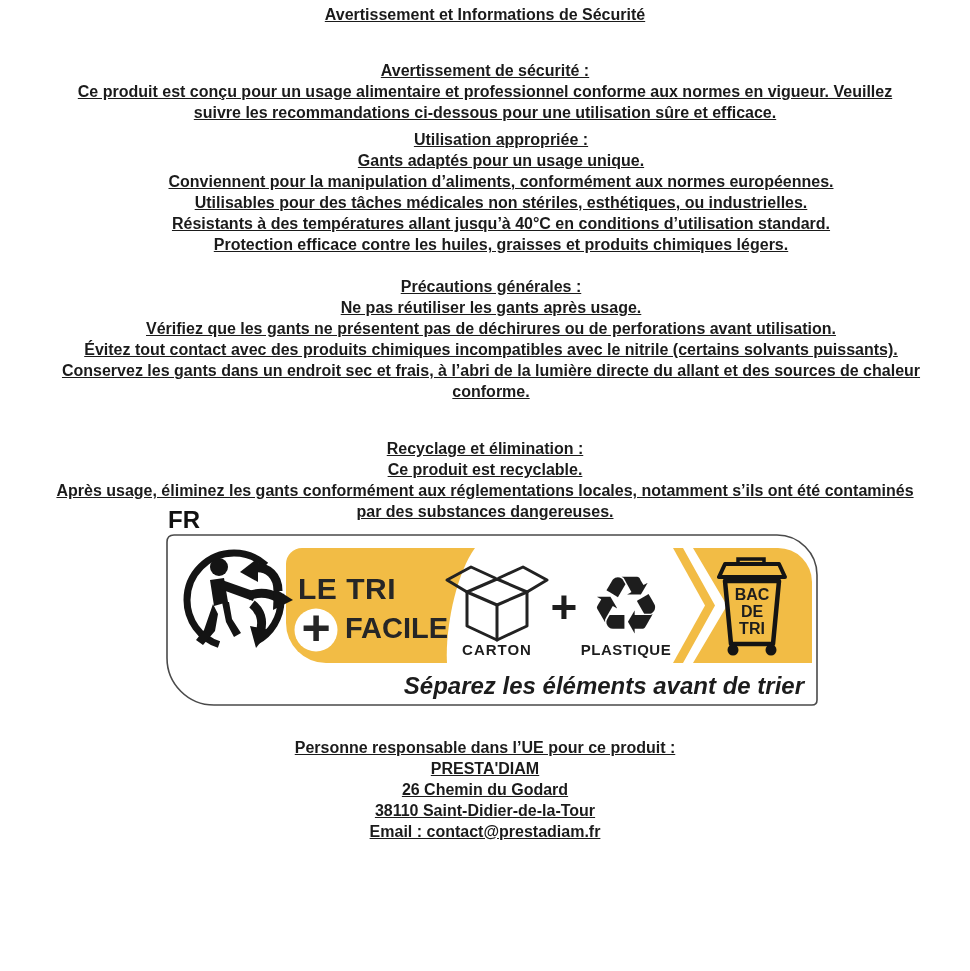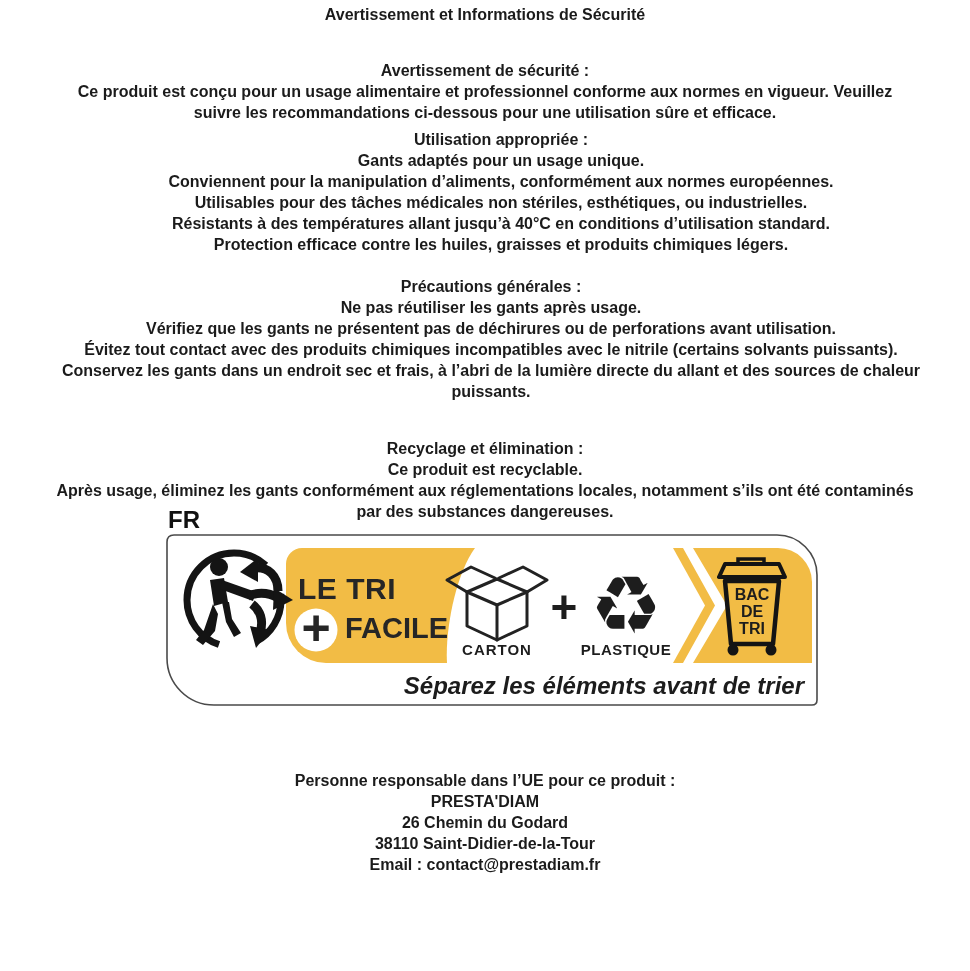--- a/index.html
+++ b/index.html
@@ -2,36 +2,36 @@
 <html><head>
 <meta charset="utf-8">
 <style>
   html,body{margin:0;padding:0;}
   body{
     width:970px;height:971px;background:#ffffff;overflow:hidden;position:relative;
     font-family:"Liberation Sans","DejaVu Sans",sans-serif;
     color:#1b1b1b;
   }
   .abs{position:absolute;left:0;width:970px;}
-  .centercol{display:flex;flex-direction:column;align-items:center;}
+  .centercol{display:flex;flex-direction:column;align-items:center;text-decoration:underline;}
   .ln{
     font-size:16px;font-weight:700;line-height:21px;height:21px;
     white-space:nowrap;text-align:center;color:#1b1b1b;
   }
   .title-row{top:4px;}
   .sec-1{top:60px;}
   .sec-2{top:129px;padding-left:16px;}
   .sec-3{top:276px;margin-left:6px;}
   .sec-4{top:438px;}
   .fr-label{
     position:absolute;top:508px;left:168px;
     font-size:24px;font-weight:800;line-height:24px;color:#111;
   }
   .badge-wrap{position:absolute;top:534px;left:166px;width:540px;height:172px;}
-  .contact{top:770px;}
+  .contact{top:737px;}
   svg text{font-family:"Liberation Sans","DejaVu Sans",sans-serif;}
 </style>
 </head>
 <body>
 
 <div class="abs centercol title-row">
   <div class="ln">Avertissement et Informations de Sécurité</div>
 </div>
 
 <div class="abs centercol sec-1">
@@ -48,21 +48,21 @@
   <div class="ln">Résistants à des températures allant jusqu’à 40°C en conditions d’utilisation standard.</div>
   <div class="ln">Protection efficace contre les huiles, graisses et produits chimiques légers.</div>
 </div>
 
 <div class="abs centercol sec-3">
   <div class="ln">Précautions générales :</div>
   <div class="ln">Ne pas réutiliser les gants après usage.</div>
   <div class="ln">Vérifiez que les gants ne présentent pas de déchirures ou de perforations avant utilisation.</div>
   <div class="ln">Évitez tout contact avec des produits chimiques incompatibles avec le nitrile (certains solvants puissants).</div>
   <div class="ln">Conservez les gants dans un endroit sec et frais, à l’abri de la lumière directe du allant et des sources de chaleur</div>
-  <div class="ln">puissants.</div>
+  <div class="ln">conforme.</div>
 </div>
 
 <div class="abs centercol sec-4">
   <div class="ln">Recyclage et élimination :</div>
   <div class="ln">Ce produit est recyclable.</div>
   <div class="ln">Après usage, éliminez les gants conformément aux réglementations locales, notamment s’ils ont été contaminés</div>
   <div class="ln">par des substances dangereuses.</div>
 </div>
 
 <div class="fr-label">FR</div>

